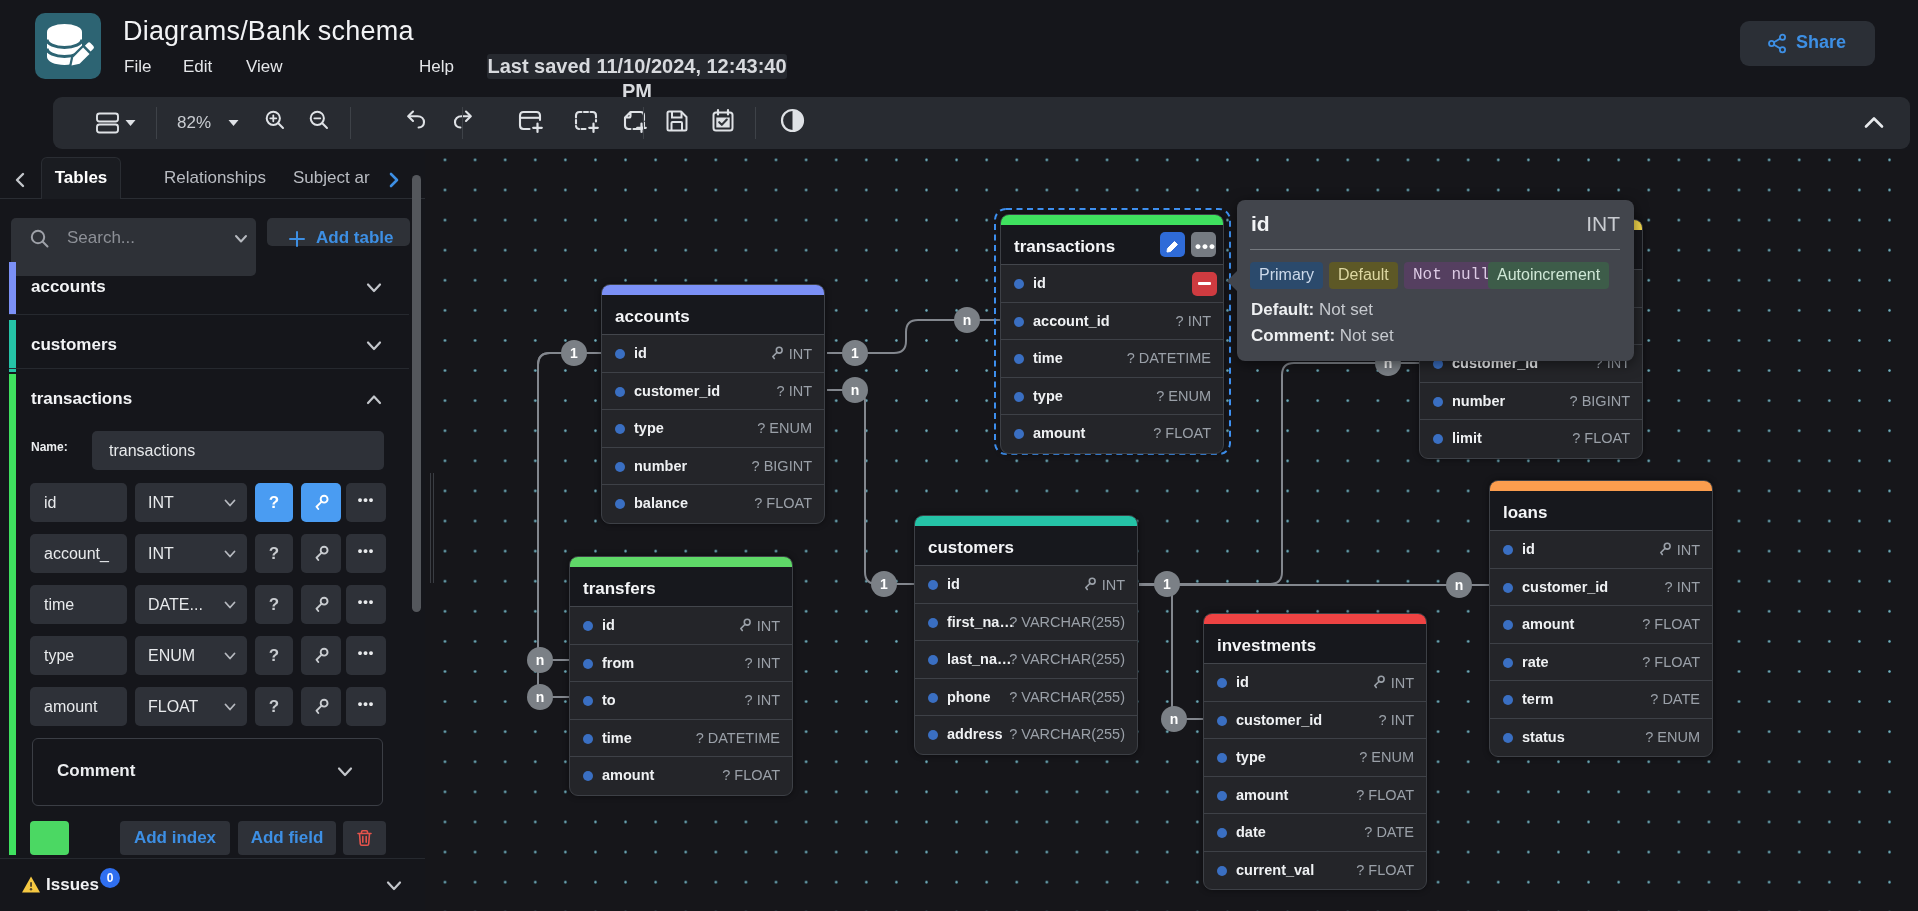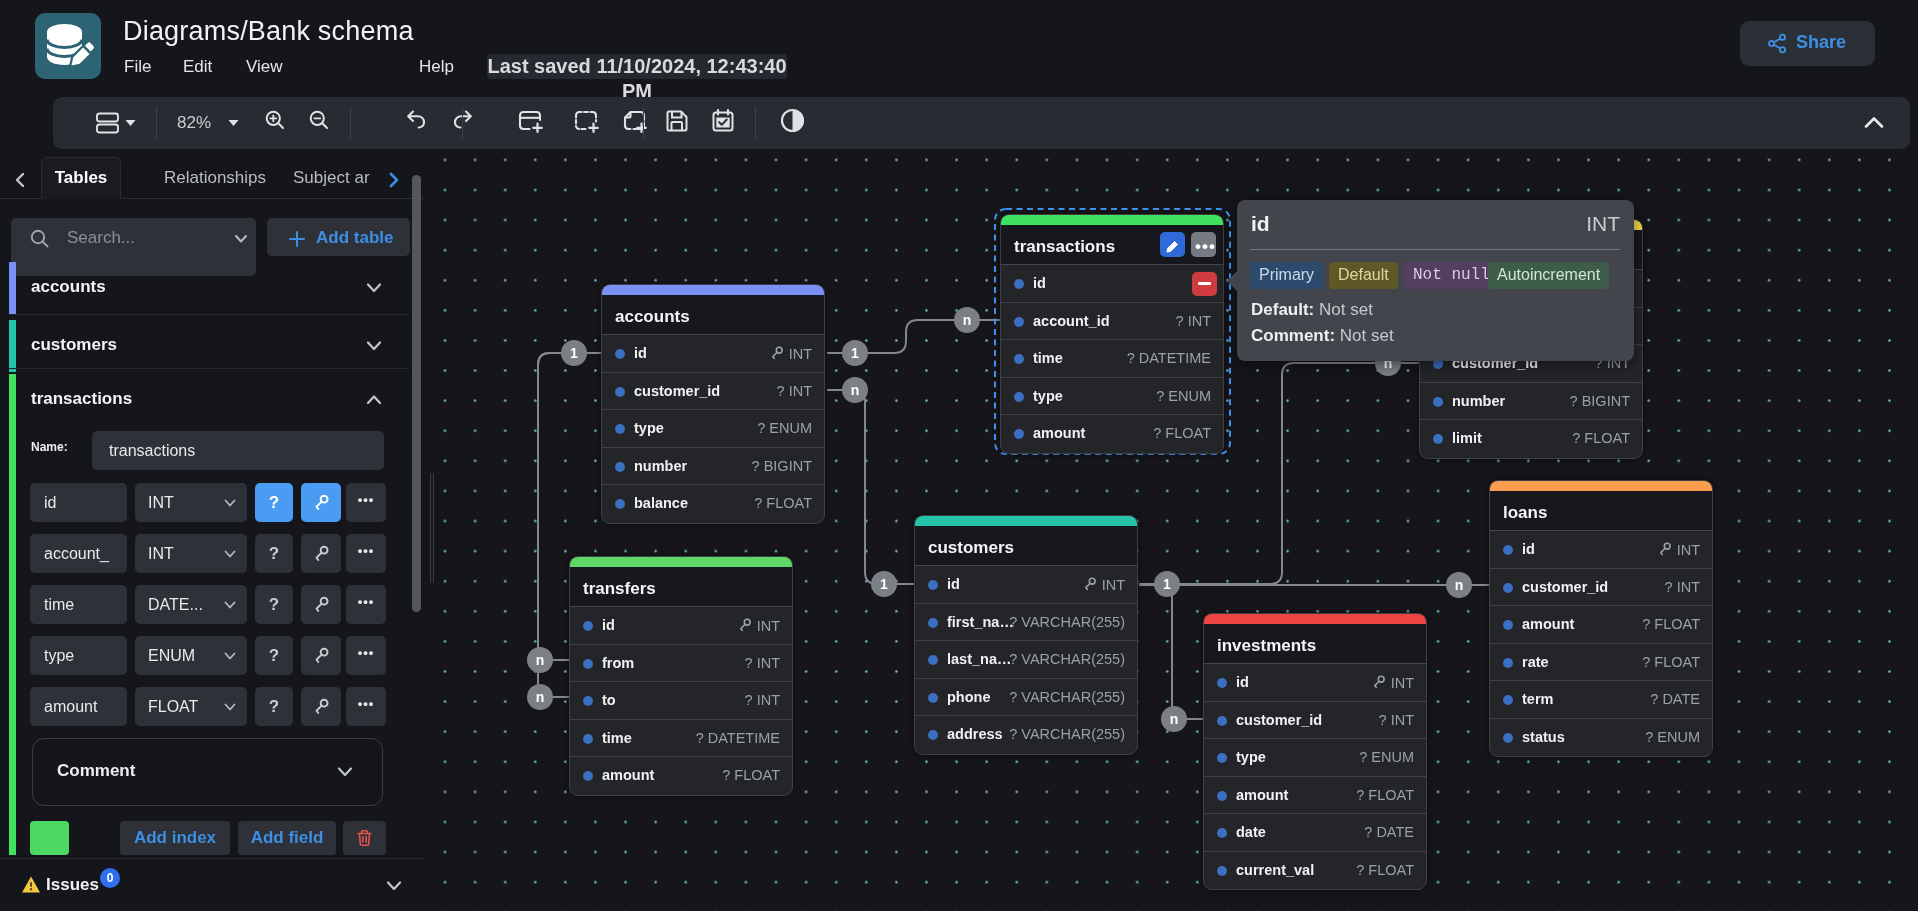--- a/index.html
+++ b/index.html
@@ -17,38 +17,38 @@
 #toolbar { left:33px; top:97px; width:1857px; height:52px; background:#282b31; border-radius:9px;margin-left:20px; }
 .tsep { position:absolute; top:10px; width:1px; height:32px; background:#3e4248; }
 #zoomtxt { position:absolute; left:124px; top:16px; font-size:17px; color:#c9ccd1; }
 
 #sidebar { left:0; top:150px; width:425px; height:708px; background:#15161b; }
 #tabrow { position:absolute; left:0; top:7px; width:425px; height:42px; border-bottom:1px solid #2a2d33; }
 #tabactive { position:absolute; left:41px; top:0px; width:80px; height:42px; background:#1a1c21; border:1px solid #2a2d33; border-bottom:none; border-radius:6px 6px 0 0; color:#ffffff; font-weight:bold; font-size:17px; text-align:center; line-height:40px; }
 .tabtxt { position:absolute; top:11px; font-size:17px; color:#b9bcc2; }
 #searchbox { position:absolute; left:11px; top:68px; width:245px; height:58px; background:#2e3137; border-radius:5px; }
 #searchbox .ph { position:absolute; left:56px; top:10px; font-size:17px; color:#8d9097; }
-#addtablebtn { position:absolute; left:267px; top:68px; width:143px; height:38px; background:#2e3137; border-radius:5px; }
+#addtablebtn { position:absolute; left:267px; top:68px; width:143px; height:28px; background:#2e3137; border-radius:5px; }
 #addtablebtn .t { position:absolute; left:49px; top:10px; color:#3d8fe4; font-size:17px; font-weight:bold; }
 .acc { position:absolute; left:0; width:414px; height:52px; }
 .acc .strip { position:absolute; left:9px; top:0; width:7px; height:52px; }
 .acc .nm { position:absolute; left:31px; top:15px; font-size:17px; font-weight:bold; color:#f2f3f5; }
 .accline { position:absolute; left:9px; width:400px; height:1px; background:#26292f; }
 
 .srow { position:absolute; height:39px; }
 .sbox { position:absolute; height:39px; background:#2e3138; border-radius:5px; color:#e8eaec; font-size:16px; }
 .sbox.blue { background:#4a9cf2; } .sbox.blue.qbx { color:#fff; }
 .nbx { left:30px; width:97px; line-height:39px; padding-left:14px; overflow:hidden; white-space:nowrap; }
 .tbx { left:135px; width:112px; line-height:39px; padding-left:13px; overflow:hidden; white-space:nowrap; }
 .tbx .chv { position:absolute; right:10px; top:13px; }
 .qbx { left:255px; width:38px; text-align:center; line-height:39px; font-weight:bold; font-size:17px; color:#c9ccd0; }
 .kbx { left:301px; width:40px; } .kbx .kicon { position:absolute; left:11px; top:10px; }
 .dbx { left:346px; width:40px; text-align:center; line-height:33px; font-weight:bold; font-size:13px; letter-spacing:1px; }
 .btn2 { top:671px; height:34px; background:#2e3138; border-radius:4px; color:#3d8fe4; font-size:17px; font-weight:bold; text-align:center; line-height:34px; }
-#commentbox { position:absolute; left:32px; top:588px; width:351px; height:68px; border:1px solid #3b3e45; border-radius:12px;text-decoration:underline; }
+#commentbox { position:absolute; left:32px; top:588px; width:351px; height:68px; border:1px solid #3b3e45; border-radius:6px;text-decoration:underline; }
 #issuesbar { position:absolute; left:0; top:708px; width:425px; height:53px; background:#15161b; border-top:1px solid #26292f; }
 
 #sscroll { left:412px; top:175px; width:9px; height:437px; background:#54575c; border-radius:5px; }
 
 #canvas { left:425px; top:150px; width:1493px; height:761px; background:#16161a;
   background-image:radial-gradient(circle, #7fb3be 0.7px, #376b7a 1.3px, rgba(0,0,0,0) 1.5px);
   background-size:30.1px 30.1px; background-position:4.95px 24.95px; }
 
 .tbl { position:absolute; width:224px; background:#242529; border:1px solid #3d4046; border-radius:9px; box-shadow:0 0 6px rgba(0,0,0,0.45); }
 .tbl .strip { height:10px; border-radius:8px 8px 0 0; }

